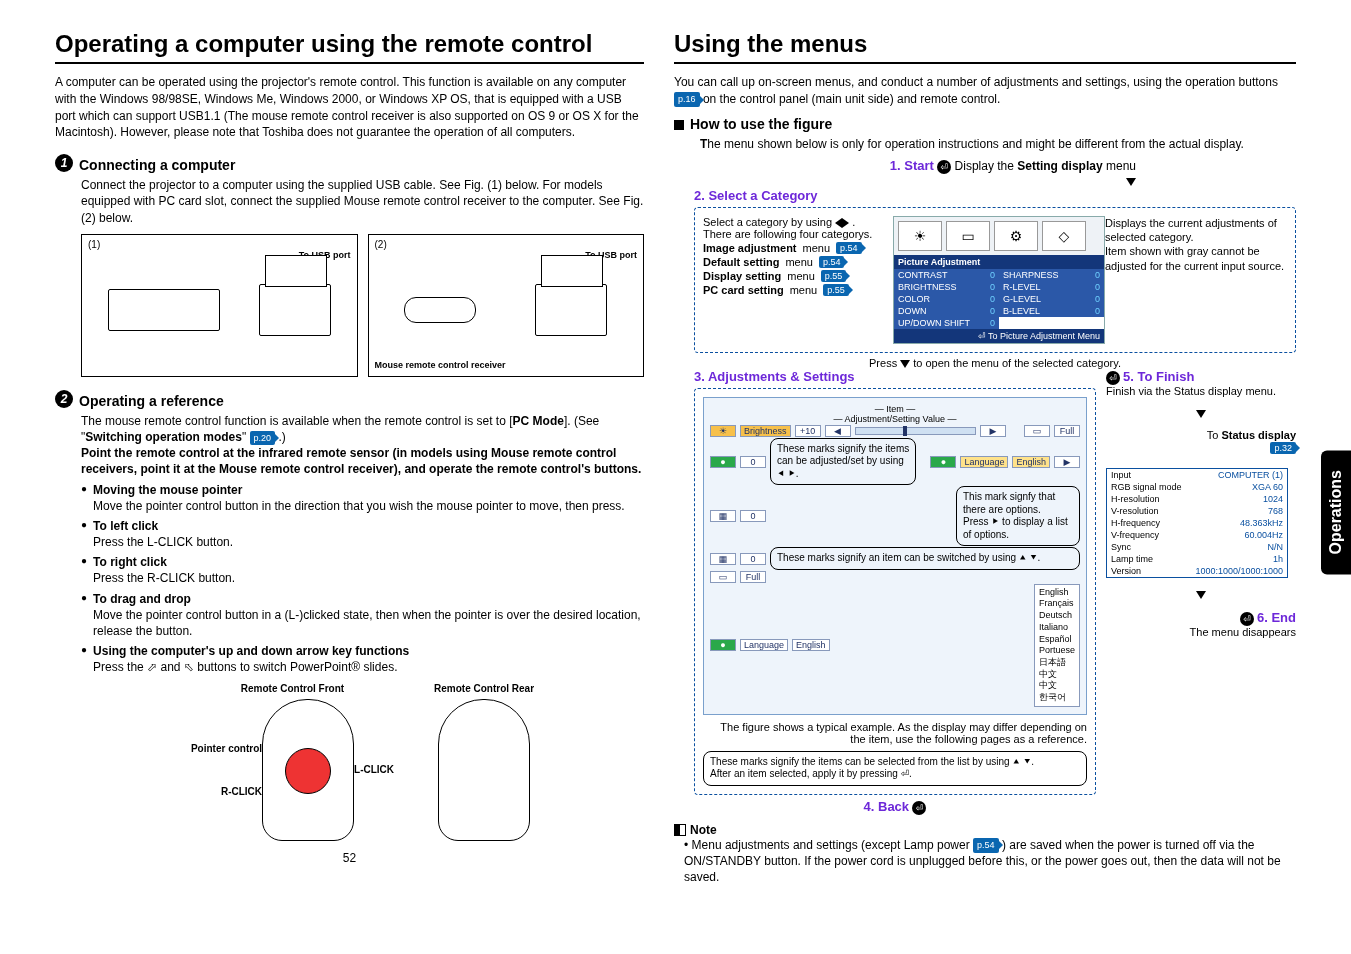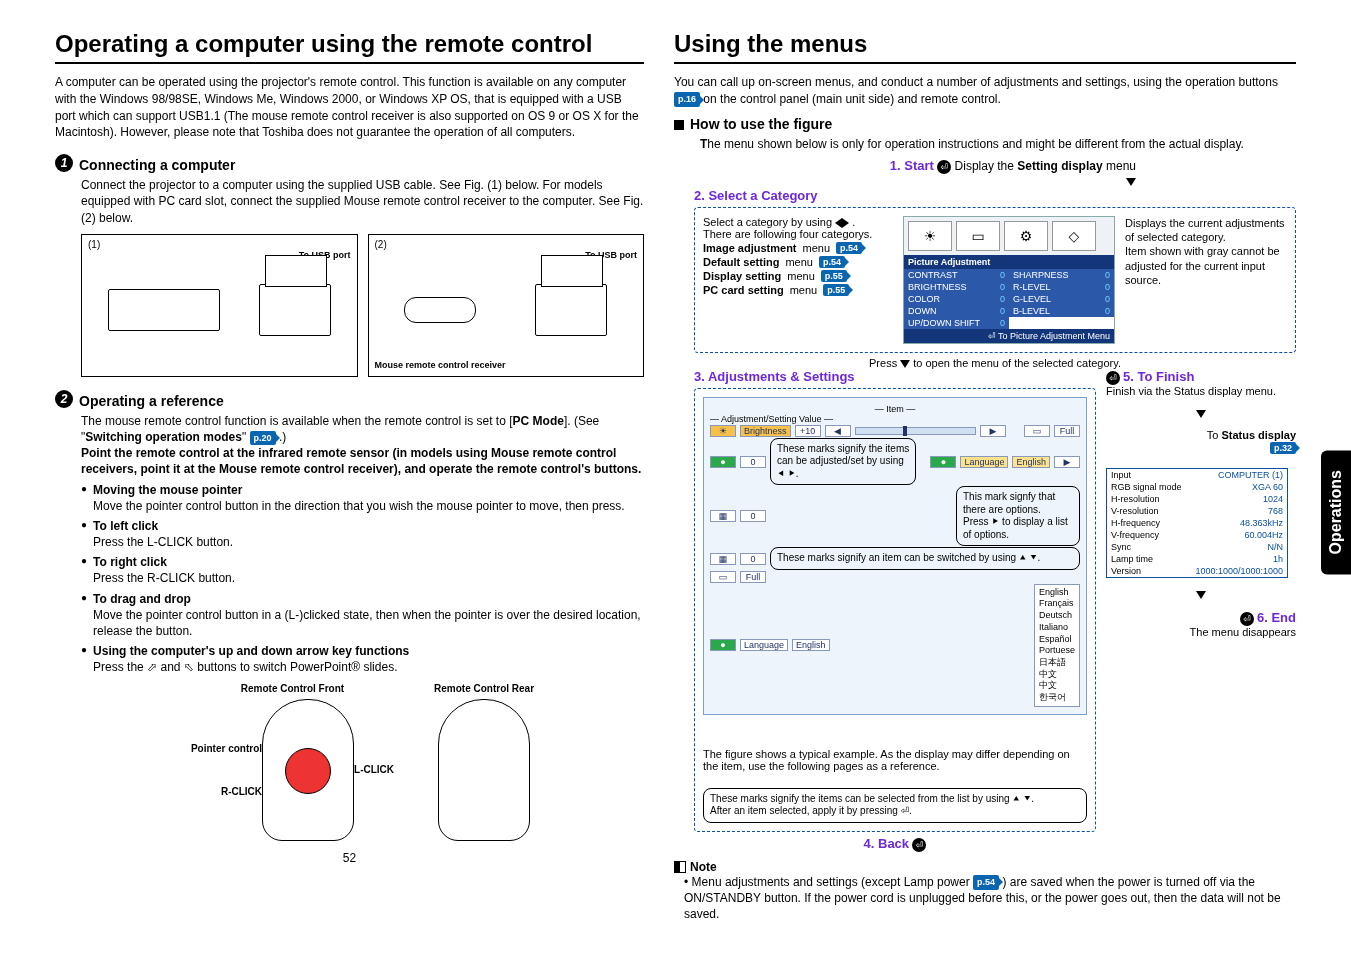--- a/index.html
+++ b/index.html
@@ -53,21 +53,21 @@
     font-size: 12px;
   }
   .sub-body { margin-left: 26px; line-height: 1.35; }
   .bullet-row { display: flex; gap: 6px; margin-top: 4px; }
   .bullet-dot { font-size: 10px; line-height: 14px; }
   .pref {
     display: inline-block;
     background: #0a66b0;
     color: #fff;
     font-size: 9px;
-    font-weight: bold;
+    font-weight: normal;
     padding: 1px 4px;
     border-radius: 2px;
     position: relative;
     vertical-align: middle;
   }
   .pref:after {
     content:"";
     position:absolute;
     right:-4px; top:50%;
     transform:translateY(-50%);
@@ -141,21 +141,20 @@
   
   .sq { display:inline-block; width:10px; height:10px; background:#000; vertical-align:middle; margin-right:6px; }
   .flow-wrap { position:relative; margin:6px 0 6px 20px; }
   .flow-label { color:#6d28d9; font-weight:bold; font-size:13px; }
   .dashed-box {
     border:1px dashed #0a50a0;
     border-radius:4px;
     padding:8px;
     margin:4px 0;
     display:flex;
-    gap:10px;
   }
   .menu-table {
     font-size:9px;
     color:#fff;
   }
   .menu-table .hdr { background:#13367a; padding:2px 4px; font-weight:bold; }
   .menu-table .row { background:#2b58a8; padding:1px 4px; display:flex; justify-content:space-between; gap:12px; }
   .menu-table .row span:last-child{ color:#6fd0ff; }
   .menu-screenshot {
     border:1px solid #8aa;
@@ -436,21 +435,21 @@
         <span>Press </span><span class="arrow-down"></span><span> to open the menu of the selected category.</span>
       </div>
 
       <div style="display:flex; gap:10px; align-items:flex-start;">
         <div style="flex:1;">
           <div class="flow-label">3. Adjustments &amp; Settings</div>
           <div class="dashed-box" style="flex-direction:column;">
             <div style="display:flex; gap:8px;">
               <div class="adj-panel">
                 <div style="text-align:center;">— <span>Item</span> —</div>
-                <div style="">— <span>Adjustment/Setting Value</span> —</div>
+                <div style="text-align:center;">— <span>Adjustment/Setting Value</span> —</div>
                 <div class="row">
                   <span class="cell" style="background:#f7c04a;">☀</span>
                   <span class="cell" style="background:#f7c04a;">Brightness</span>
                   <span class="cell">+10</span>
                   <span class="cell">◀</span>
                   <span class="slider"></span>
                   <span class="cell">▶</span>
                   <span style="width:10px;"></span>
                   <span class="cell">▭</span>
                   <span class="cell">Full</span>
@@ -496,21 +495,21 @@
                       <div>Español</div>
                       <div>Portuese</div>
                       <div>日本語</div>
                       <div>中文</div>
                       <div>中文</div>
                       <div>한국어</div>
                     </div>
                 </div>
               </div>
             </div>
-            <div style="display:flex; gap:8px; margin-top:23px;">
+            <div style="display:flex; gap:8px; margin-top:6px;text-align:right;">
               <div style="flex:1; font-size:11px;">The figure shows a typical example. As the display may differ depending on the item, use the following pages as a reference.</div>
             </div>
             <div class="note-box" style="margin-top:6px; white-space:pre-line;">These marks signify the items can be selected from the list by using ⯅ ⯆.
 After an item selected, apply it by pressing ⏎.</div>
           </div>
           <div style="text-align:center;">
             <span class="flow-label">4. Back</span>
             <span class="back-icon">⏎</span>
           </div>
         </div>

